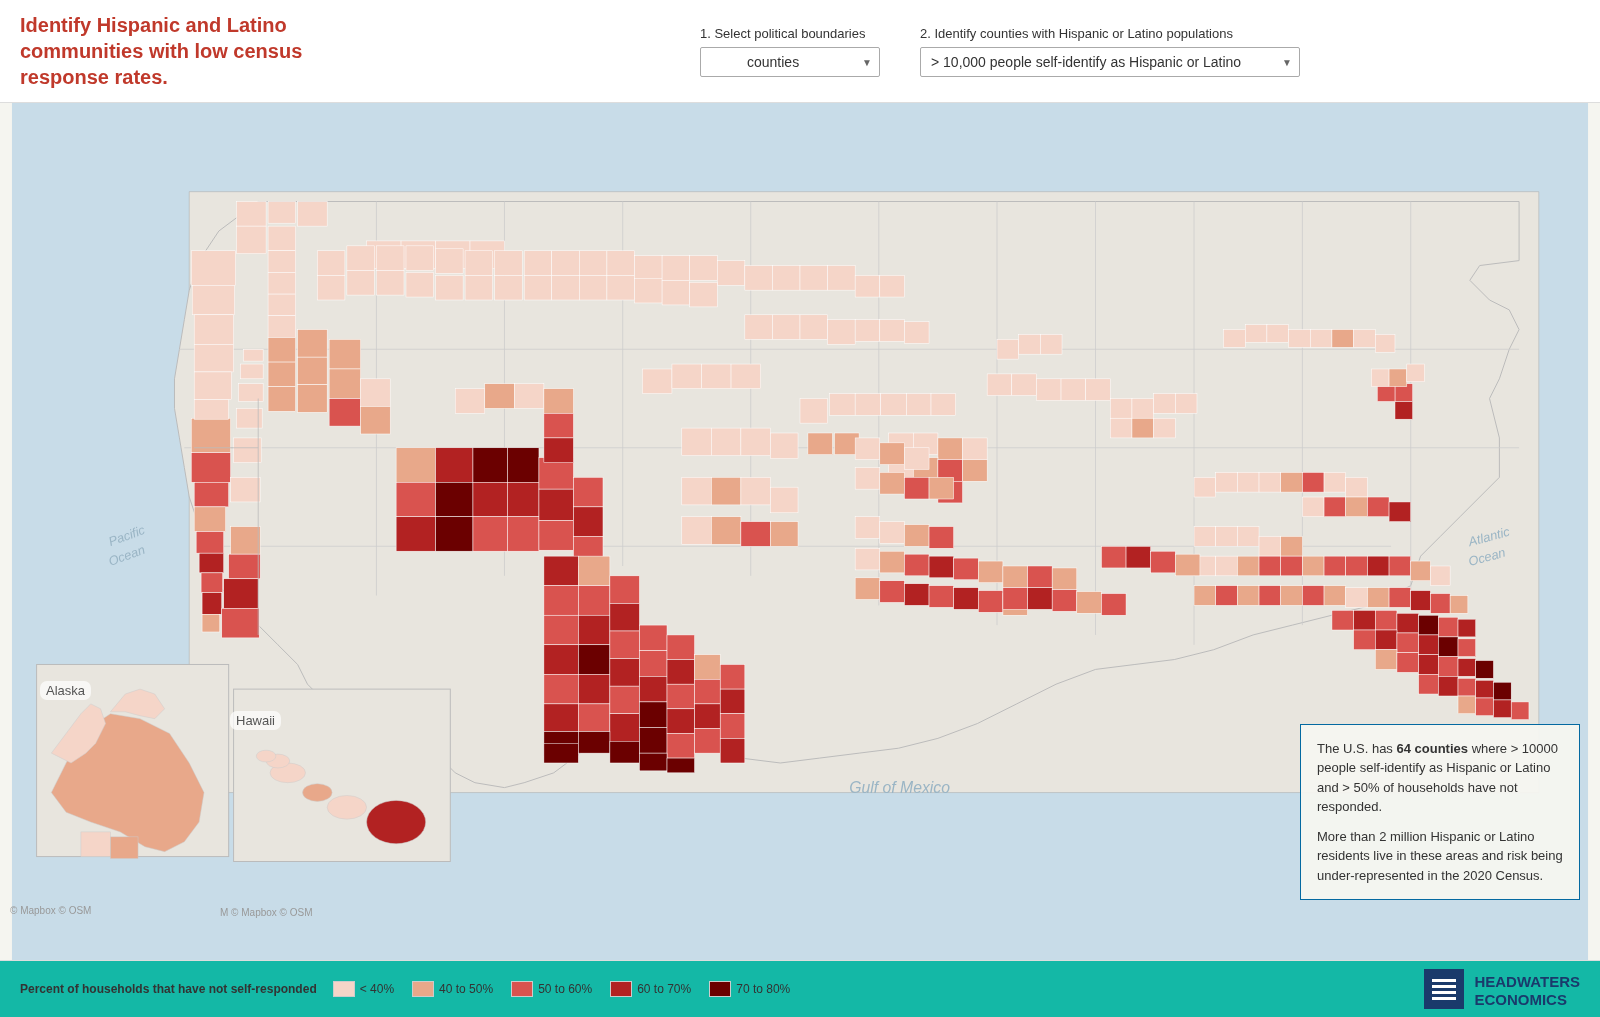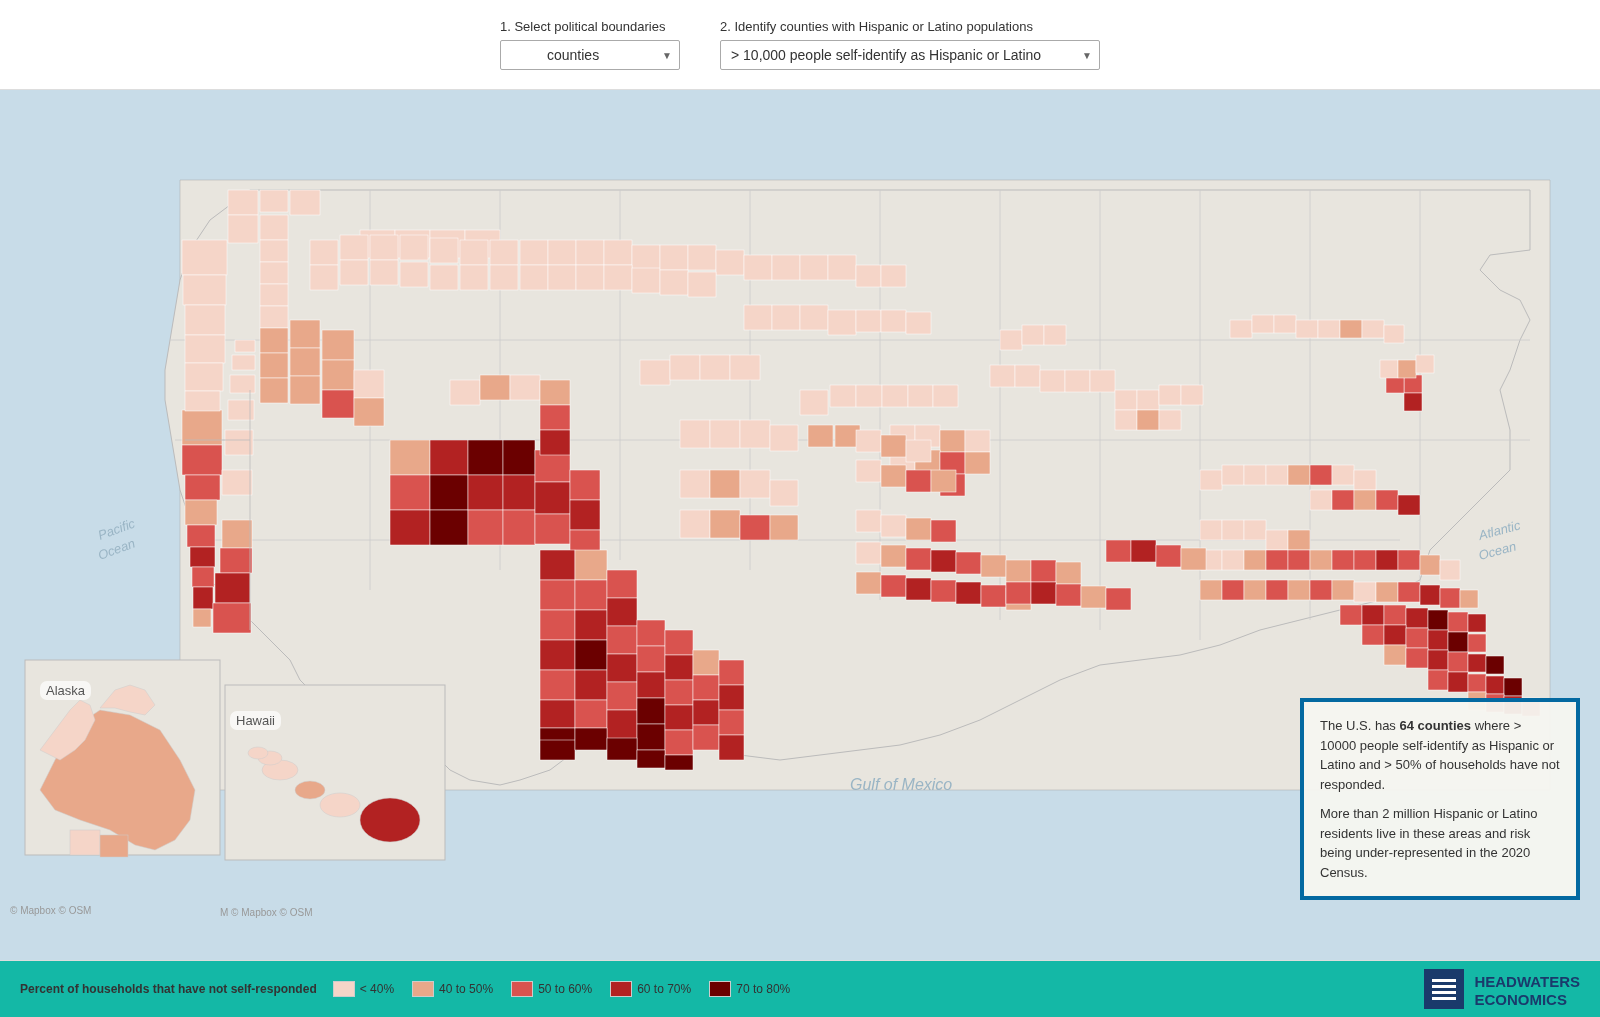--- a/index.html
+++ b/index.html
@@ -91,21 +91,21 @@
       width: 100%;
       height: 100%;
     }
 
     
     .info-box {
       position: absolute;
       bottom: 60px;
       right: 20px;
       background: rgba(245, 245, 240, 0.95);
-      border: 4px solid #0369a1;
+      border: 1px solid #0369a1;
       padding: 14px 16px;
       width: 280px;
       font-size: 13px;
       line-height: 1.5;
       color: #333;
     }
 
     .info-box p + p { margin-top: 10px; }
 
     .info-box strong { font-weight: bold; }
@@ -209,20 +209,21 @@
       color: #1a3a6b;
       line-height: 1.2;
     }
   </style>
 </head>
 <body>
 
 <div class="app-container">
 
   <div class="header">
+    <div class="header-title">Identify Hispanic and Latino communities with low census response rates.</div>
 
     <div class="controls">
       <div class="control-group">
         <div class="control-label">1. Select political boundaries</div>
         <div class="select-wrapper">
           <select class="narrow">
             <option>counties</option>
             <option>tracts</option>
             <option>places</option>
           </select>

